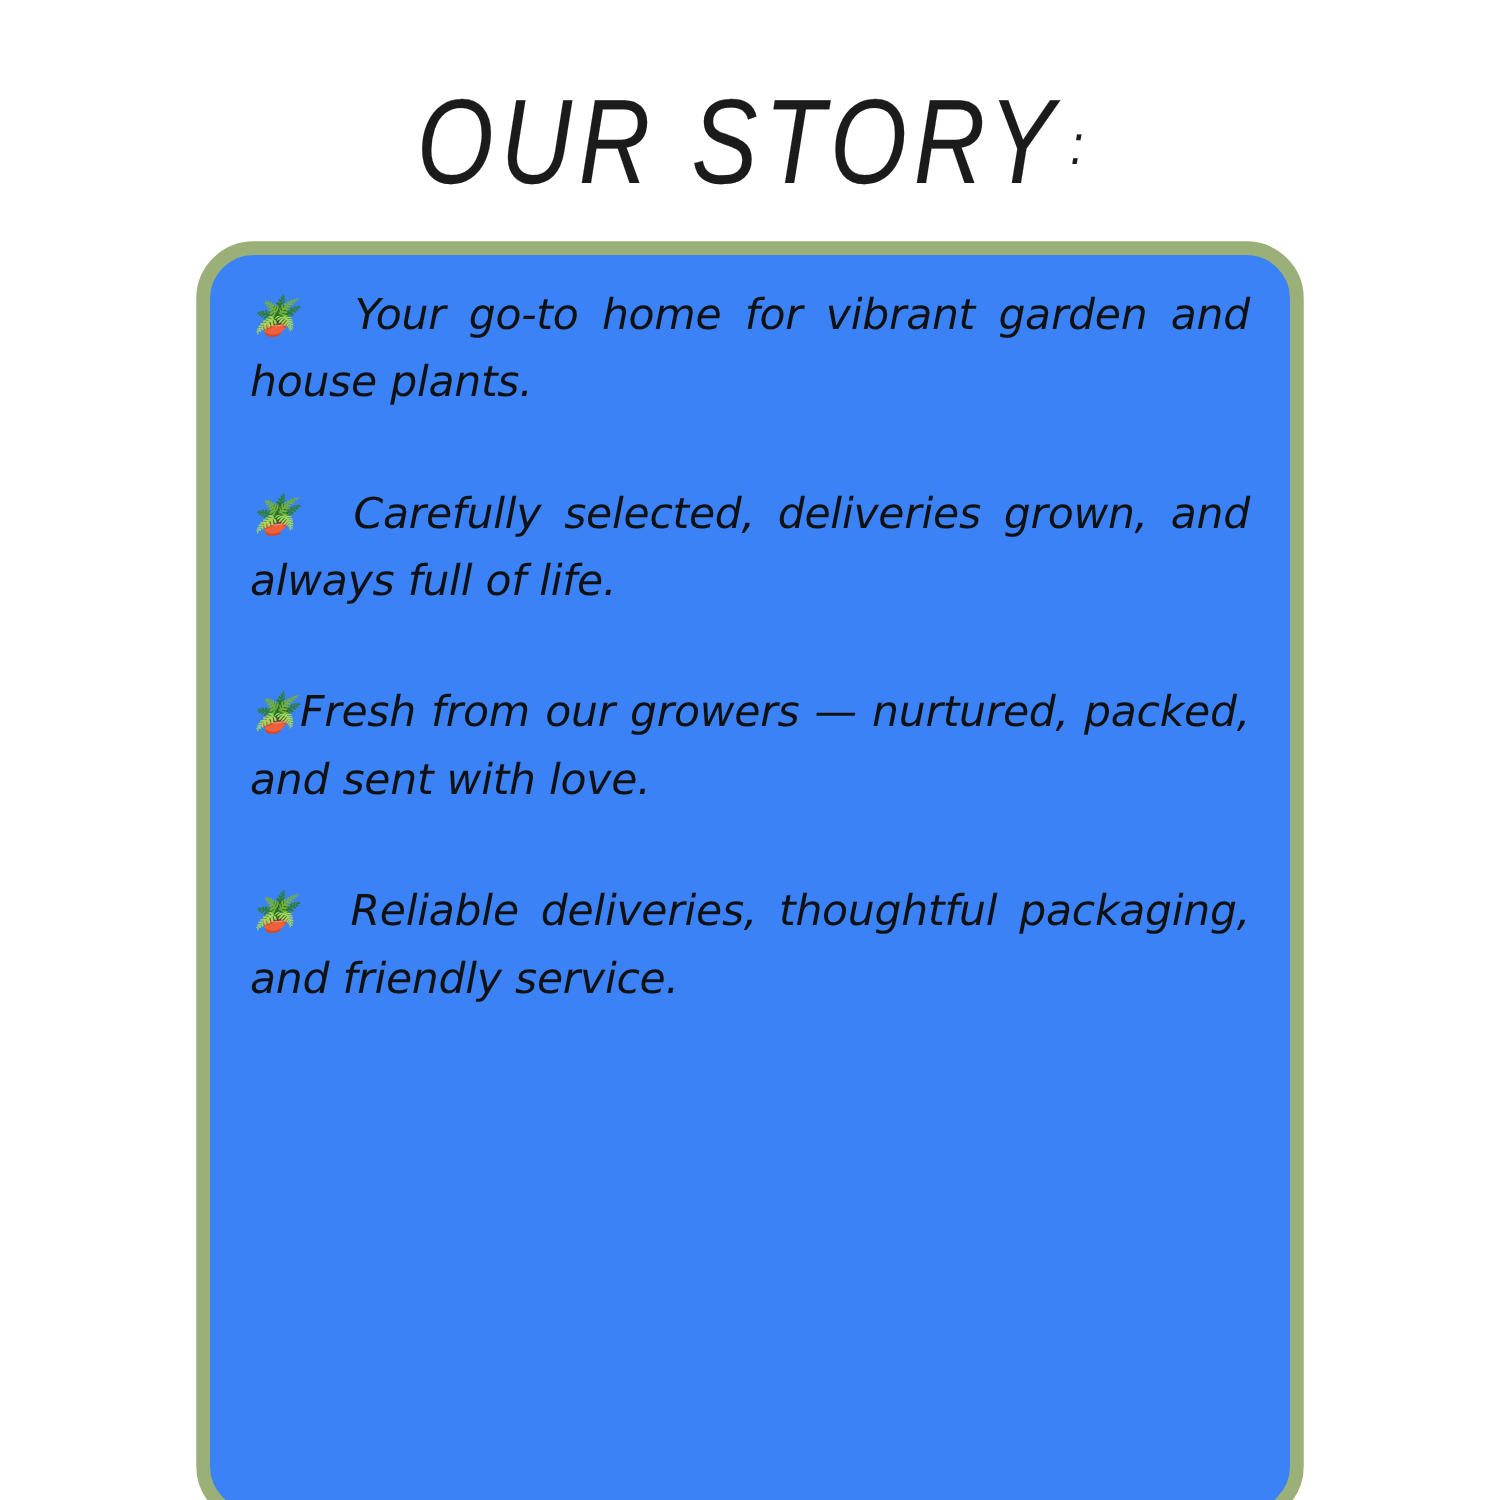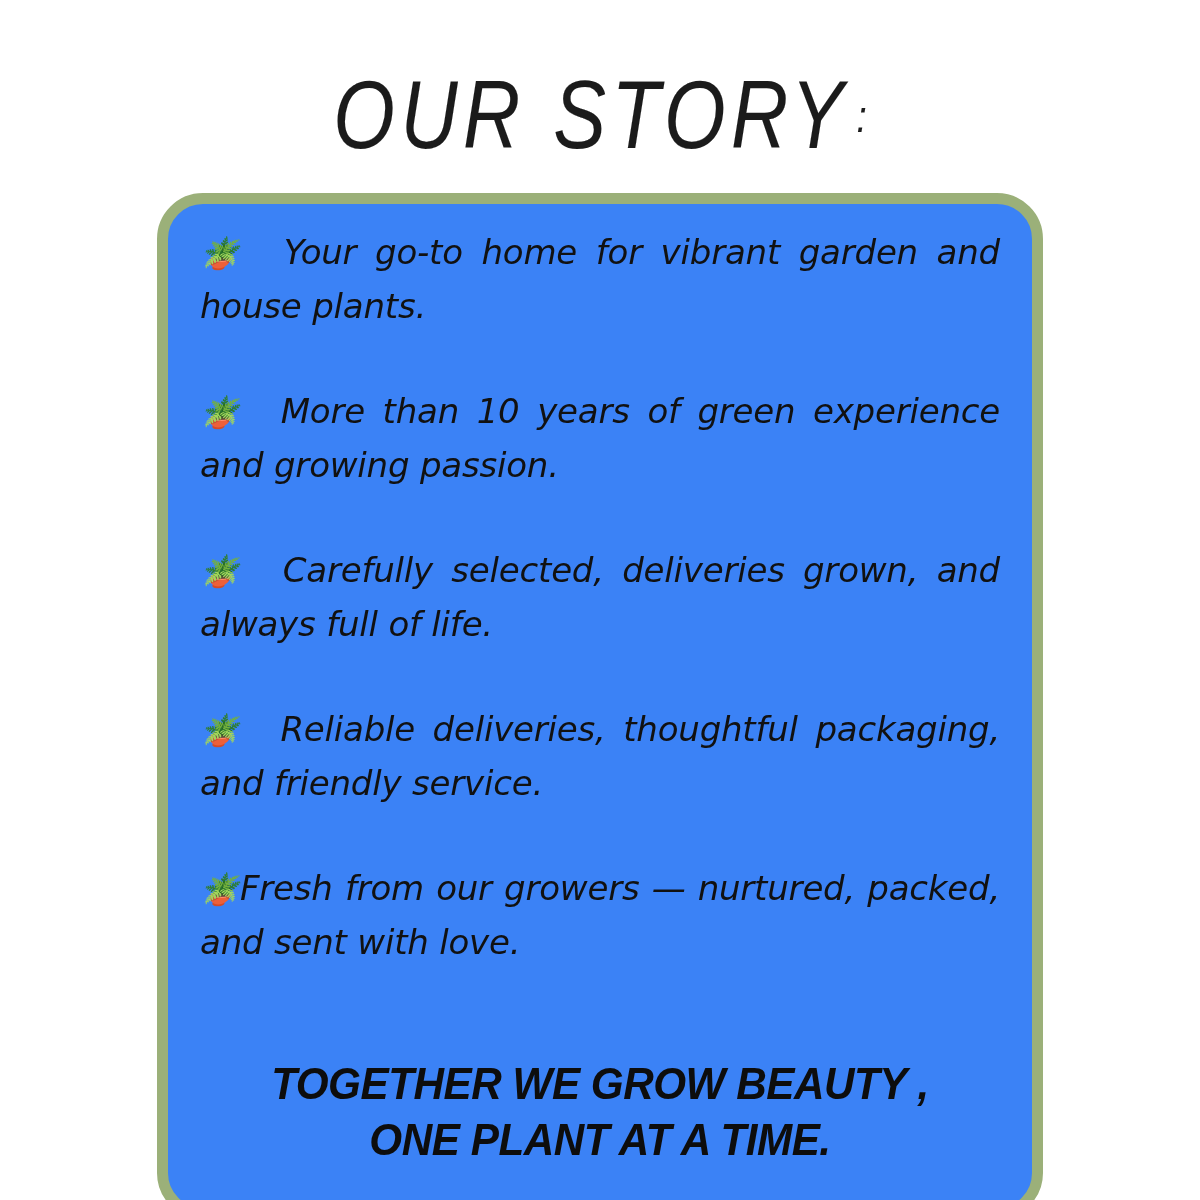--- a/index.html
+++ b/index.html
@@ -117,40 +117,32 @@
   </div>
 
   <div class="card">
     <div class="card-inner">
 
       <p class="bullet">
         <span class="emoji">🪴</span>&nbsp;
         <span>Your go-to home for vibrant garden and house plants.</span>
       </p>
 
-      <p class="bullet">
-        <span class="emoji">🪴</span>&nbsp;
-        <span>More than 10 years of green experience and growing passion.</span>
-      </p>
 
       <p class="bullet">
         <span class="emoji">🪴</span>&nbsp;
         <span>Carefully selected, deliveries grown, and always full of life.</span>
       </p>
 
       <p class="bullet">
-        <span class="emoji">🪴</span>&nbsp;
-        <span>Reliable deliveries, thoughtful packaging, and friendly service.</span>
+        <span class="emoji">🪴</span><span>Fresh from our growers — nurtured, packed, and sent with love.</span>
       </p>
 
       <p class="bullet">
-        <span class="emoji">🪴</span><span>Fresh from our growers — nurtured, packed, and sent with love.</span>
+        <span class="emoji">🪴</span>&nbsp;
+        <span>Reliable deliveries, thoughtful packaging, and friendly service.</span>
       </p>
 
     </div>
   </div>
 
-  <div class="footer">
-    <span class="fline">TOGETHER WE GROW BEAUTY ,</span>
-    <span class="fline">ONE PLANT AT A TIME.</span>
-  </div>
 
 </div>
 
 </body></html>

